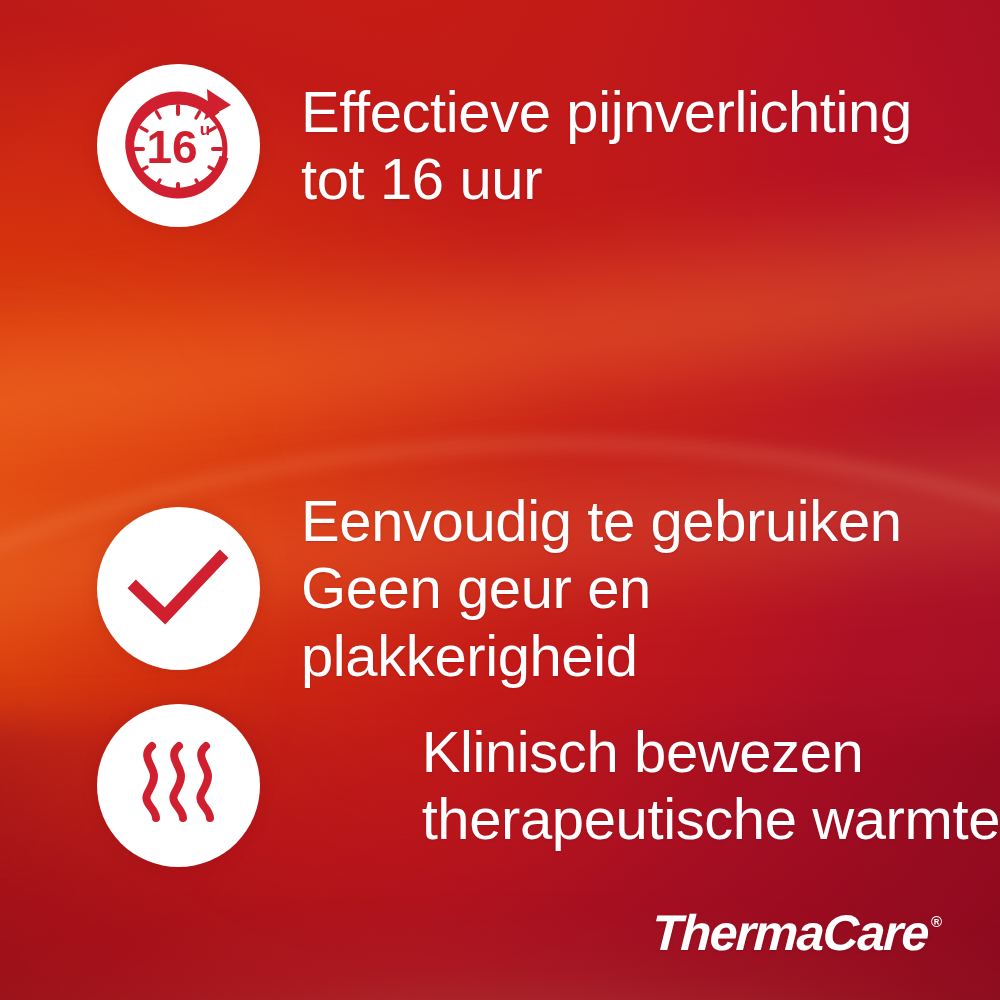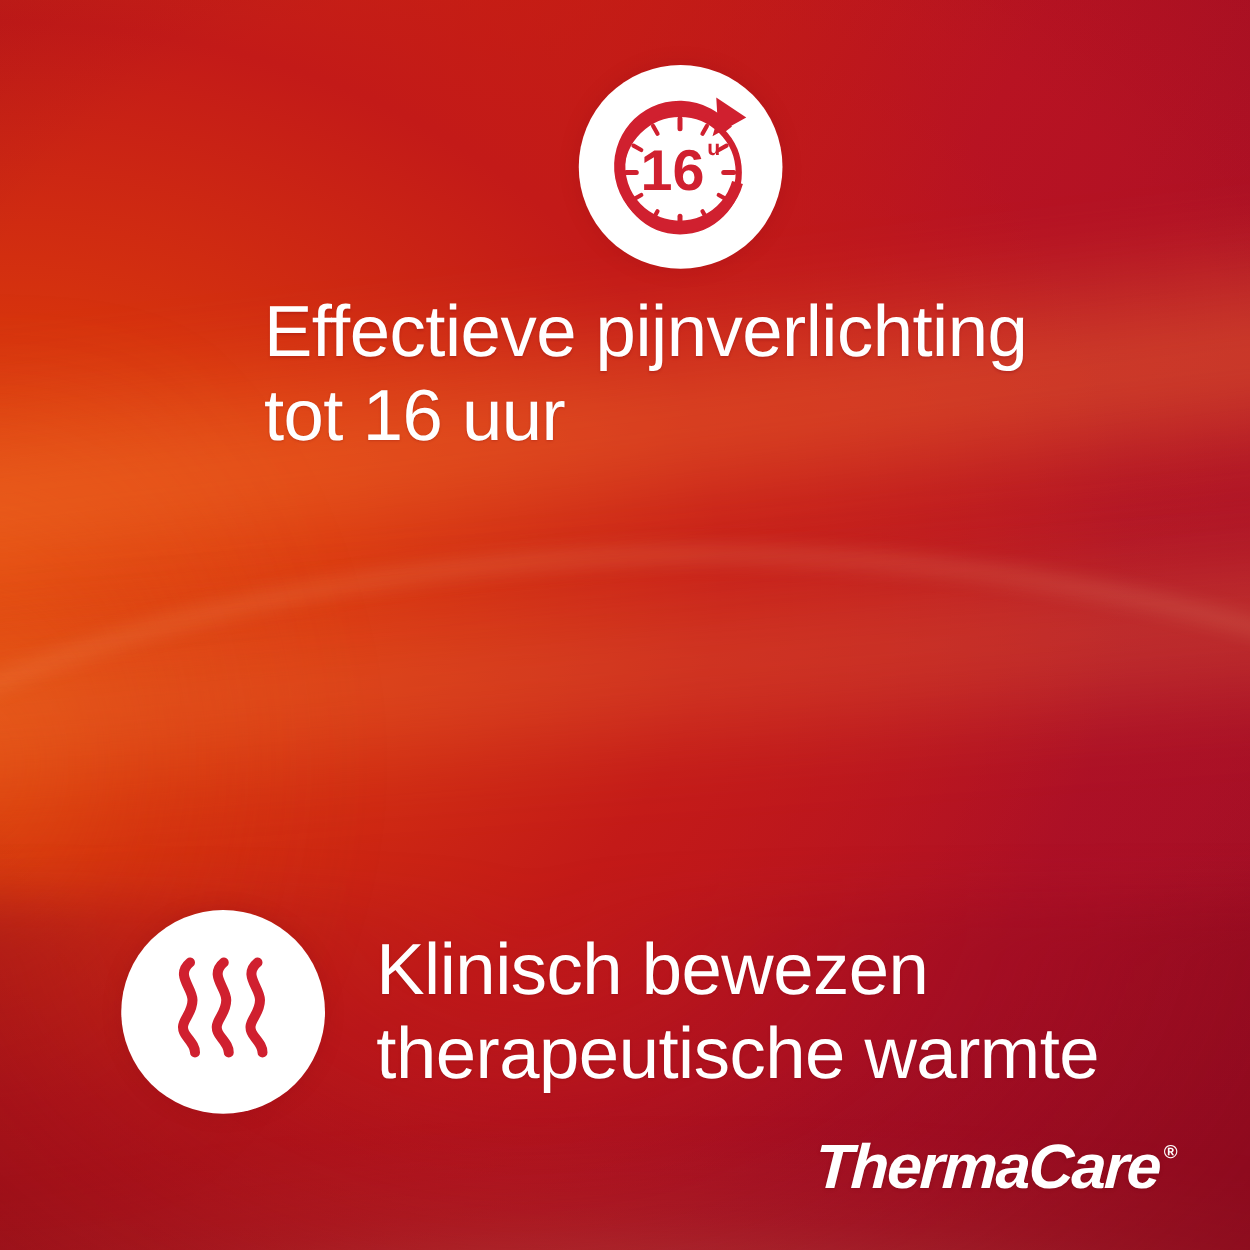--- a/index.html
+++ b/index.html
@@ -111,24 +111,24 @@
     margin-left:33px;
     color:#ffffff;
     font-weight:400;
     font-size:58px;
     line-height:1.16;
     letter-spacing:-0.4px;
     text-shadow:0 1px 2px rgba(120,6,18,.25);
     white-space:pre-line;
   }
 
-  #feature-0{ top:52px;  height:186px;flex-direction:column; }
+  #feature-0{ top:52px;  height:186px; }
   #feature-1{ top:272px; height:186px; }
   #feature-2{ top:495px; height:186px; }
-  #feature-3{ top:716px; height:186px; }
+  #feature-3{ top:692px; height:186px;justify-content:space-between; }
 
   
   .logo{
     position:absolute;
     right:58px;
     bottom:42px;
     display:flex;
     align-items:flex-start;
     color:#ffffff;
   }
@@ -201,20 +201,33 @@
               <text x="93" y="56" text-anchor="middle" font-family="'Liberation Sans',sans-serif" font-size="17" font-weight="700" fill="#d0202f">u</text>
             </svg>
           </span>
         </div>
       </div>
       <div class="feature-text">Effectieve pijnverlichting
 tot 16 uur</div>
     </div>
 
 
+    <div class="feature" id="feature-2">
+      <div class="feature-icon-wrap">
+        <div class="icon-circle">
+          <span>
+            <svg width="116" height="116" viewBox="0 0 116 116" aria-hidden="true">
+              <path d="M16 58 L45 86 L100 28" fill="none" stroke="#d0202f" stroke-width="12" stroke-linecap="square" stroke-linejoin="miter"></path>
+            </svg>
+          </span>
+        </div>
+      </div>
+      <div class="feature-text">Eenvoudig te gebruiken
+Geen geur en plakkerigheid</div>
+    </div>
 
     <div class="feature" id="feature-3">
       <div class="feature-icon-wrap">
         <div class="icon-circle">
           <span>
             <svg width="110" height="110" viewBox="0 0 110 110" aria-hidden="true">
               <g fill="none" stroke="#d0202f" stroke-width="8" stroke-linecap="round">
                 <path d="M29 16 c-12 10 2 20 2 30 c0 14 -14 18 -4 30 c4 5 6 8 6 12"></path>
                 <path d="M56 16 c-12 10 2 20 2 30 c0 14 -14 18 -4 30 c4 5 6 8 6 12"></path>
                 <path d="M83 16 c-12 10 2 20 2 30 c0 14 -14 18 -4 30 c4 5 6 8 6 12"></path>

